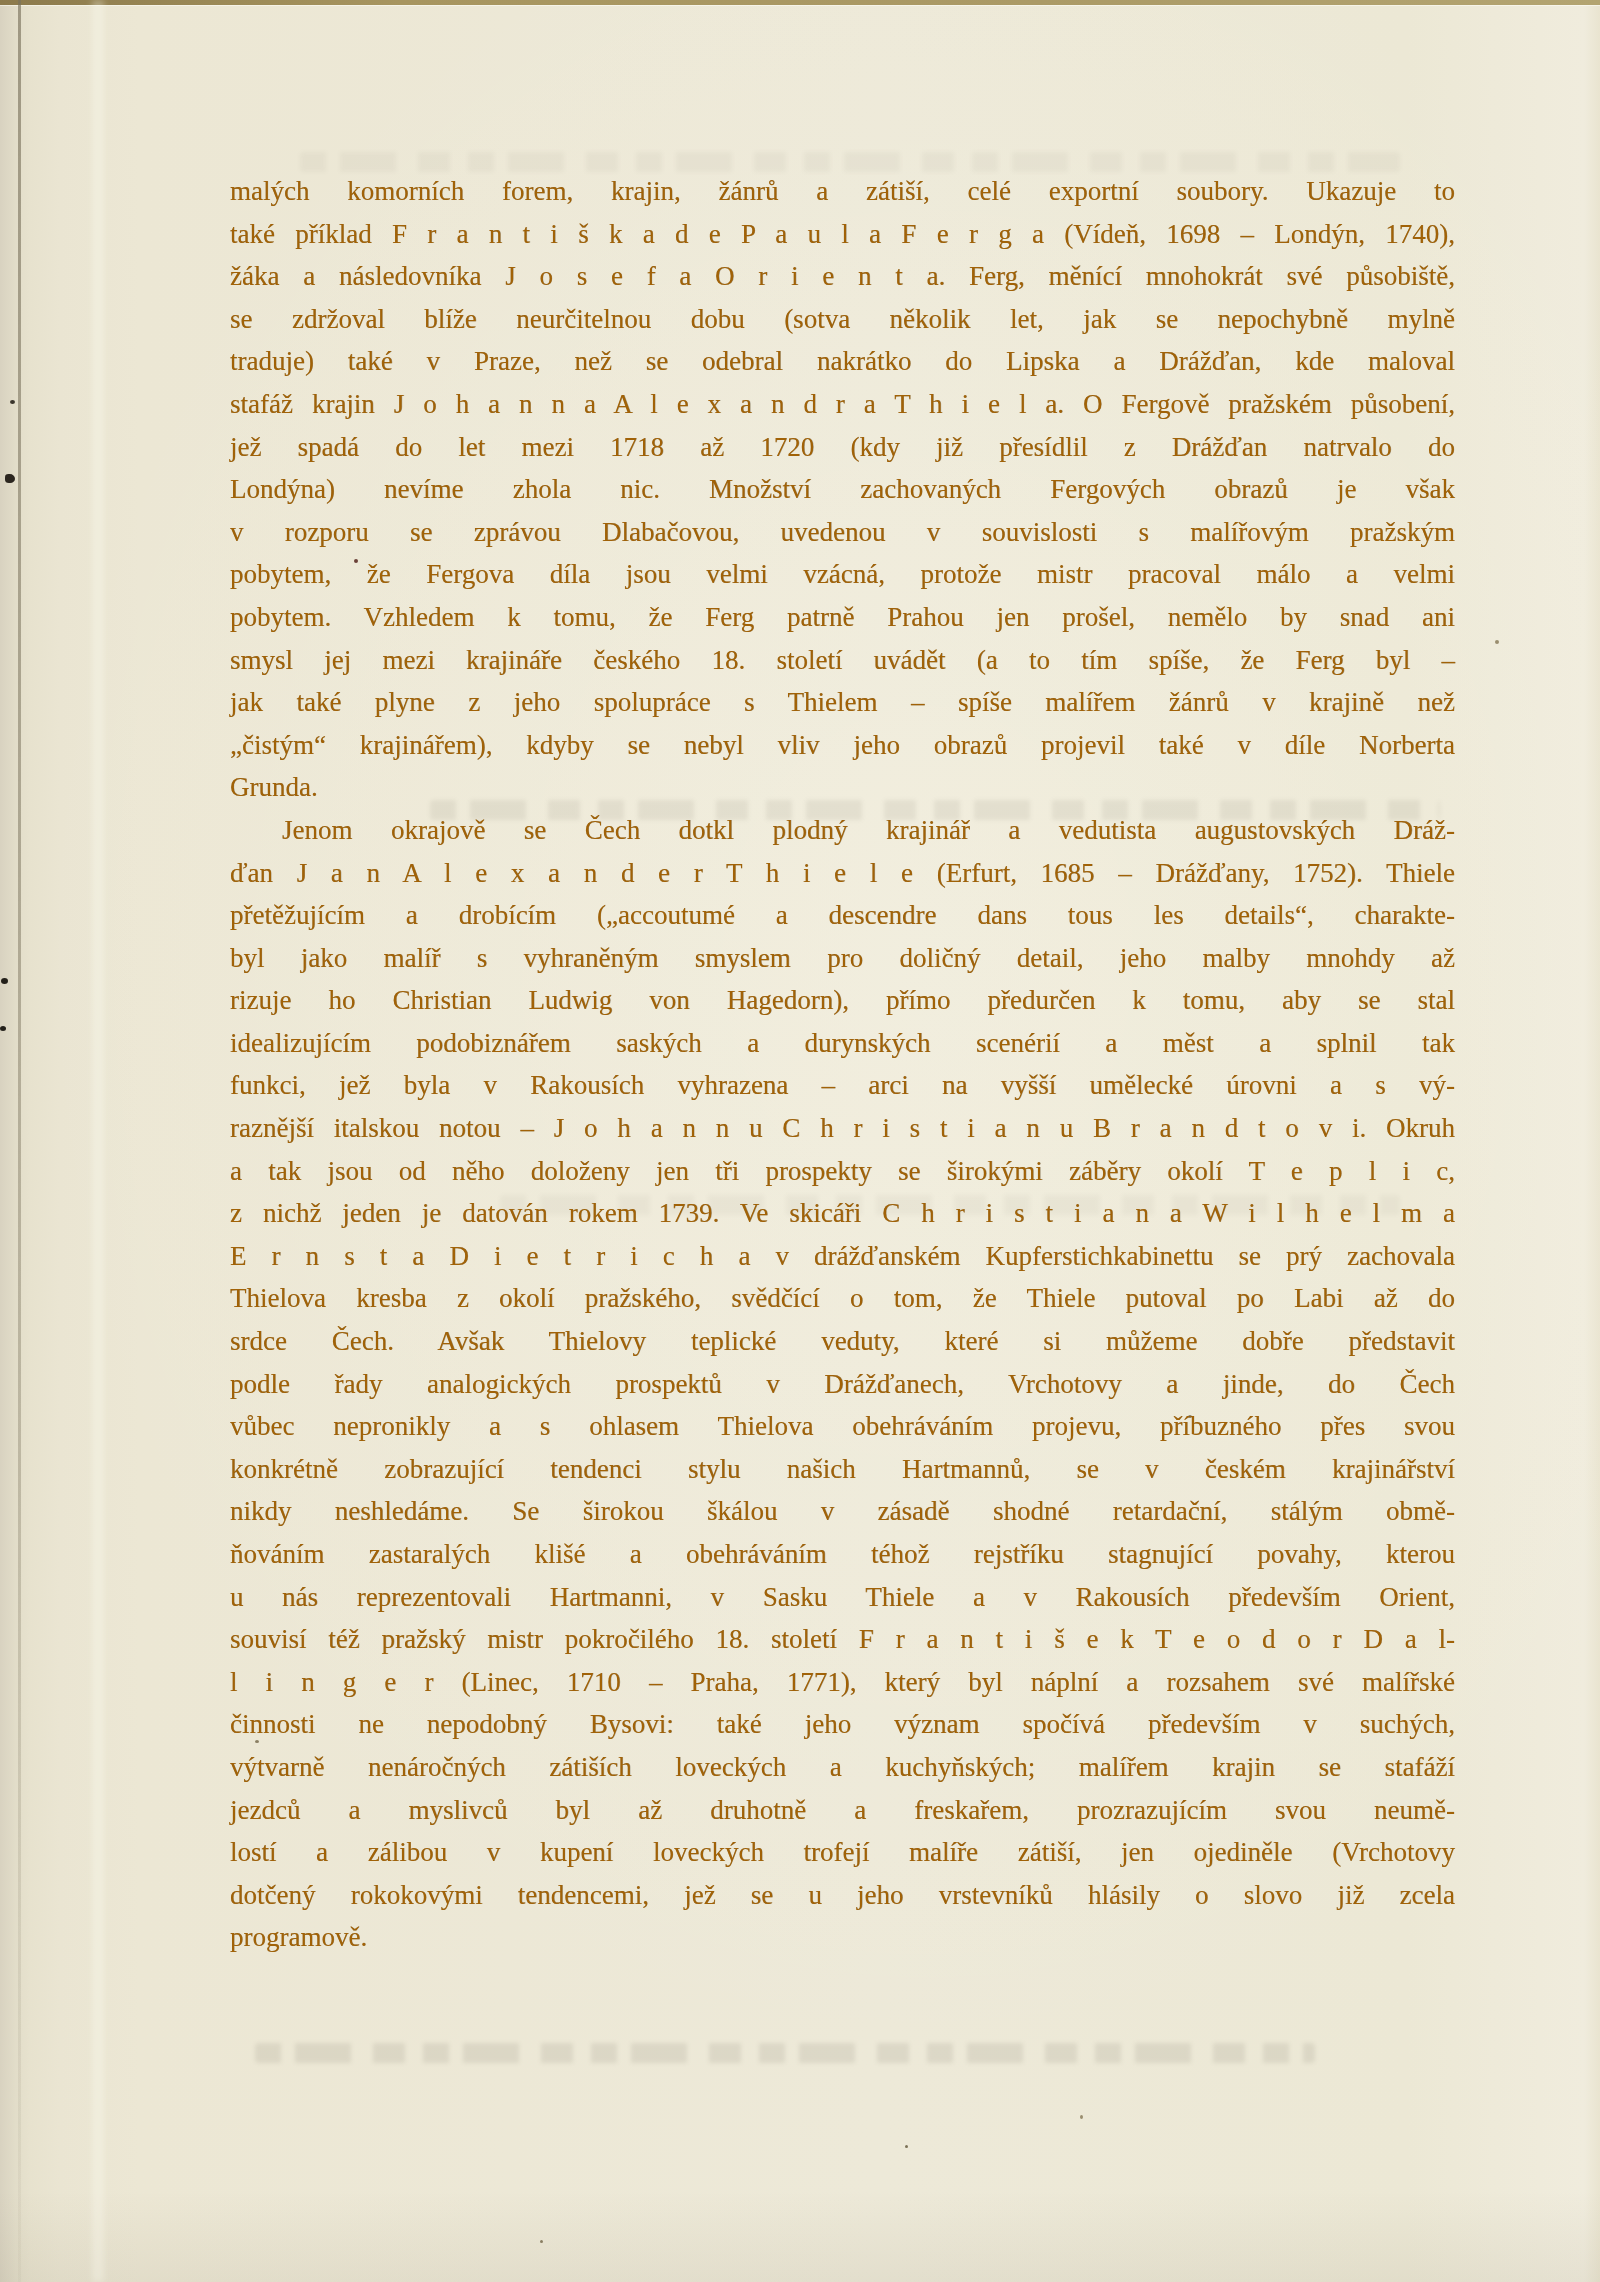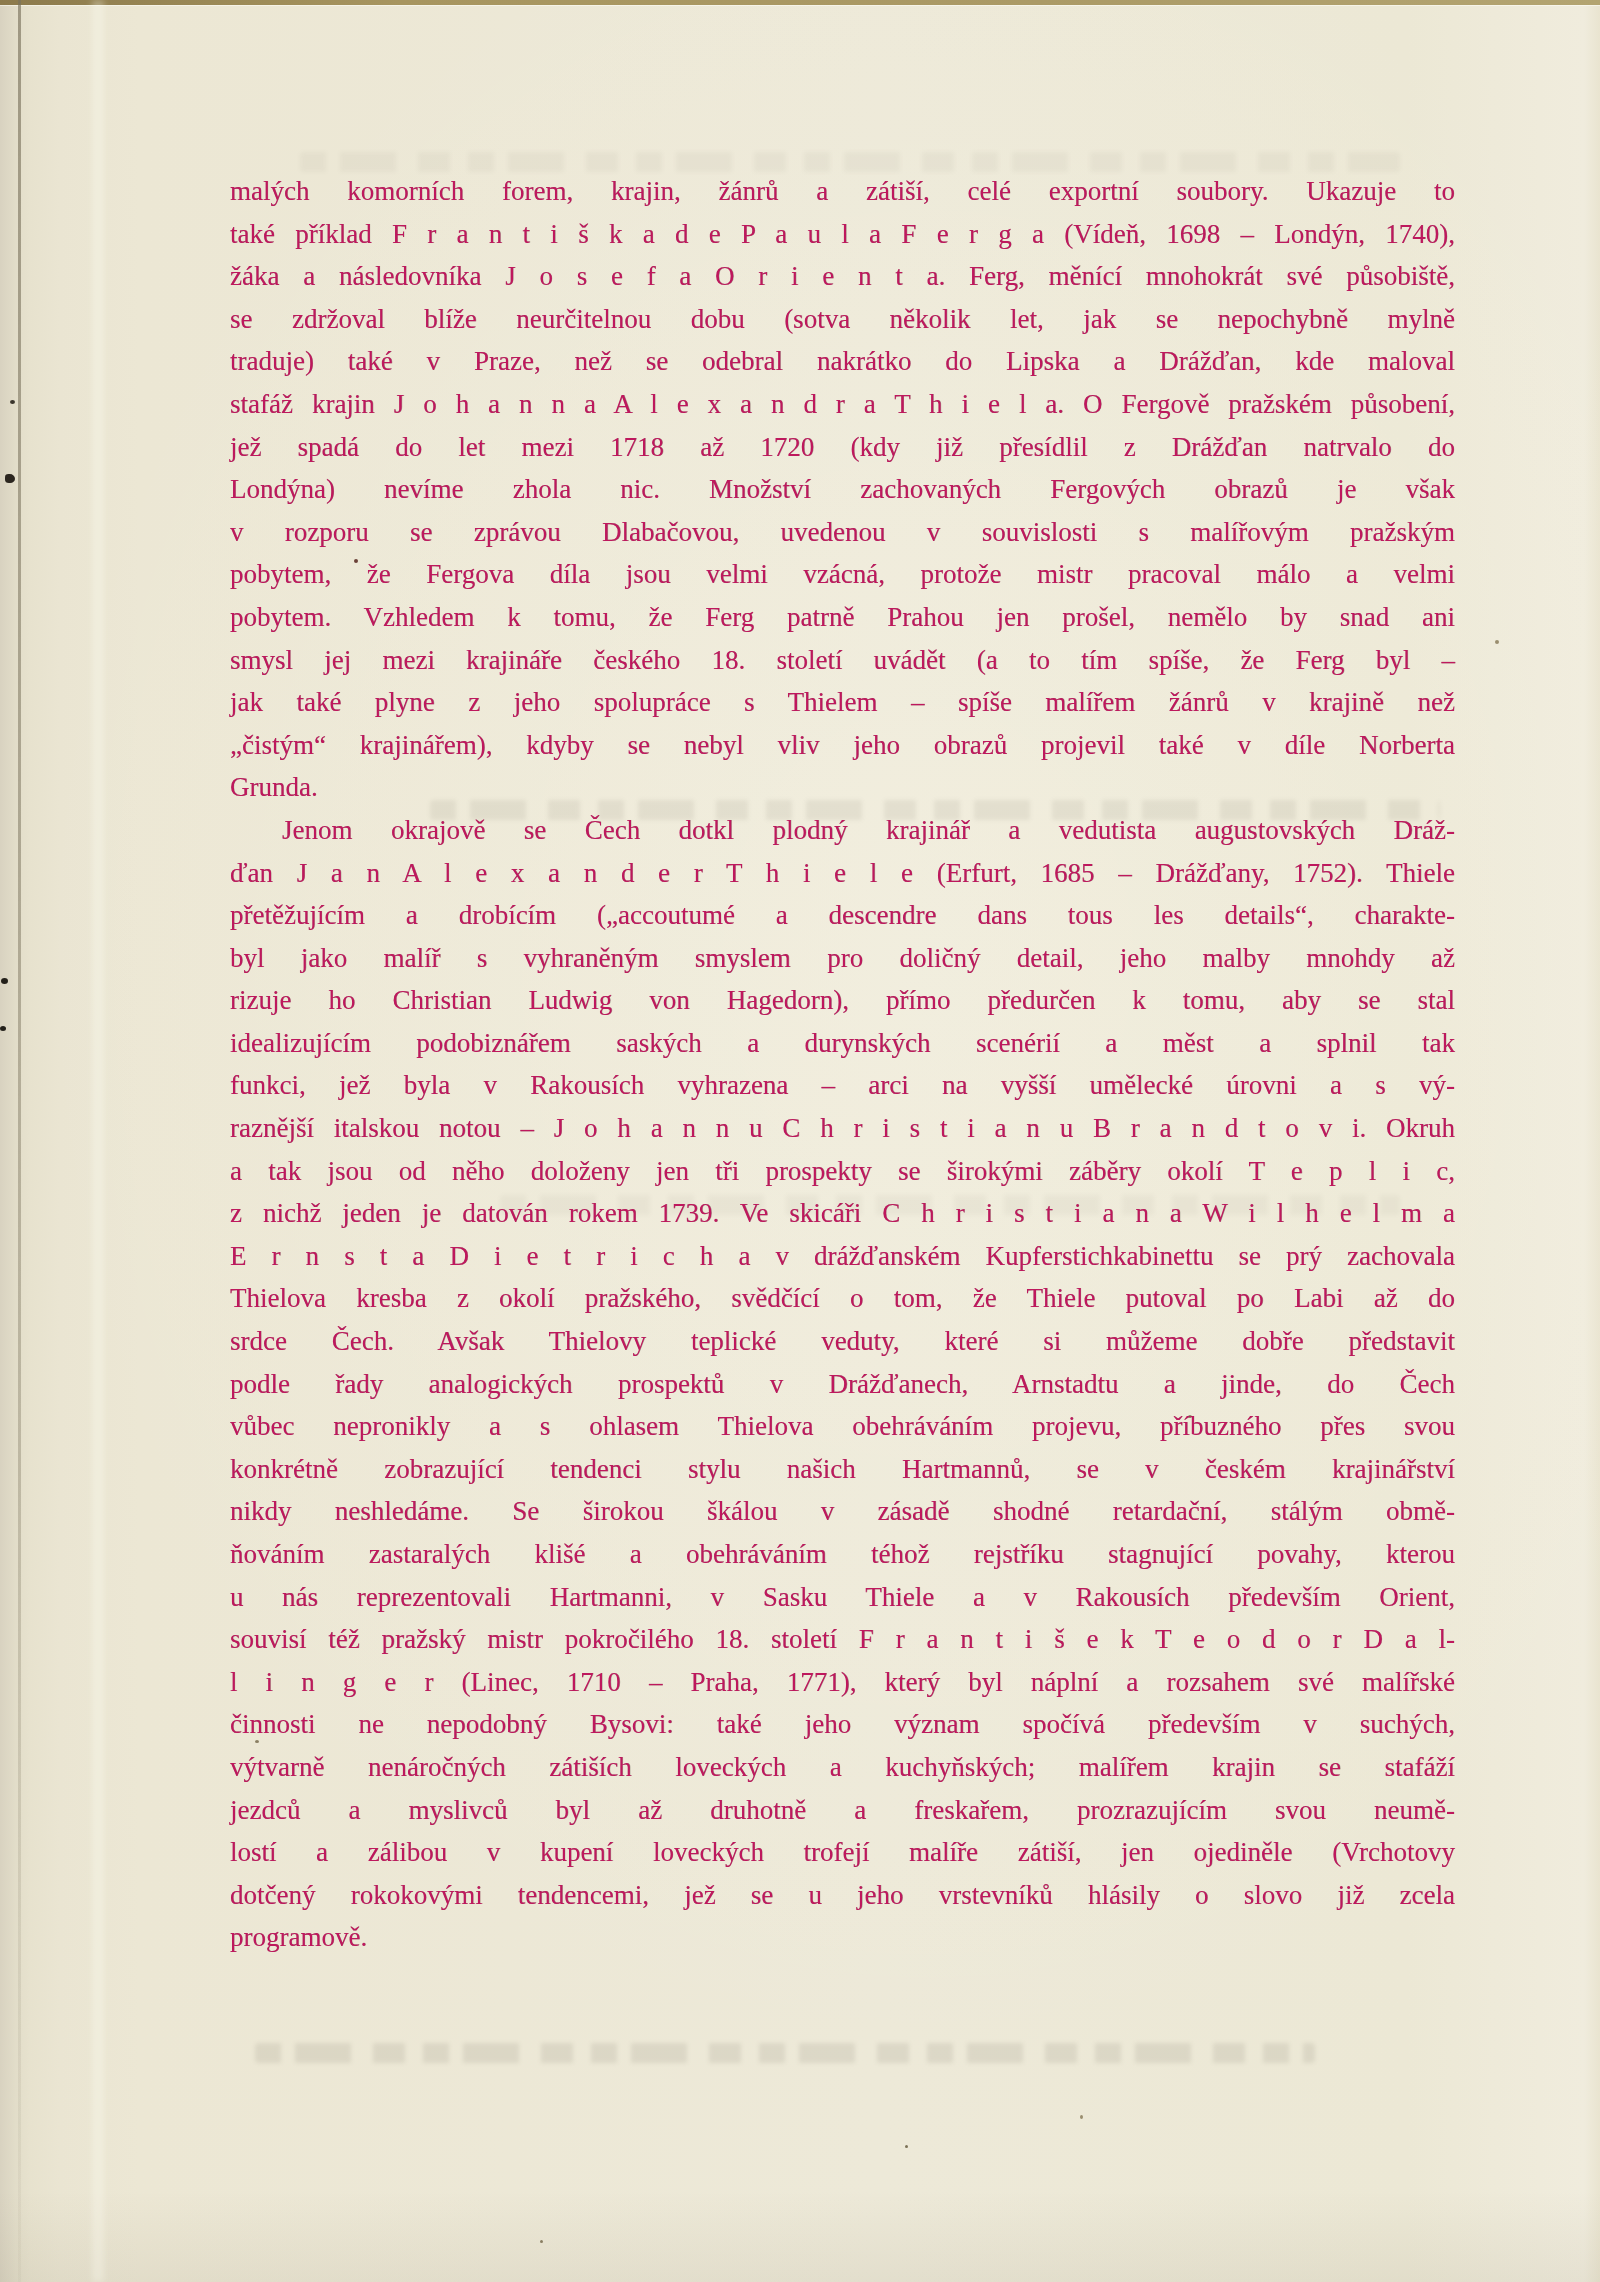--- a/index.html
+++ b/index.html
@@ -44,21 +44,21 @@
     position: absolute; left: 92px; top: 0; width: 12px; height: 100%;
     background: rgba(255,255,245,0.30);
     filter: blur(3px);
   }
   
   .text-block {
     position: absolute;
     left: 230px; top: 170px; width: 1225px;
     font-size: 27px;
     line-height: 42.6px;
-    color: #be185d;
+    color: #a16207;
     text-shadow: 0.35px 0.35px 0 rgba(41,35,27,0.35);
   }
   .para { margin: 0; }
   .line {
     text-align: justify;
     text-align-last: justify;
     height: 42.6px;
     overflow: visible;
     white-space: normal;
   }
@@ -130,21 +130,21 @@
       <div class="line">byl jako malíř s vyhraněným smyslem pro doličný detail, jeho malby mnohdy až</div>
       <div class="line">rizuje ho Christian Ludwig von Hagedorn), přímo předurčen k tomu, aby se stal</div>
       <div class="line">idealizujícím podobiznářem saských a durynských scenérií a měst a splnil tak</div>
       <div class="line">funkci, jež byla v Rakousích vyhrazena – arci na vyšší umělecké úrovni a s vý-</div>
       <div class="line">raznější italskou notou – J o h a n n u C h r i s t i a n u B r a n d t o v i. Okruh</div>
       <div class="line">a tak jsou od něho doloženy jen tři prospekty se širokými záběry okolí T e p l i c,</div>
       <div class="line">z nichž jeden je datován rokem 1739. Ve skicáři C h r i s t i a n a W i l h e l m a</div>
       <div class="line">E r n s t a D i e t r i c h a v drážďanském Kupferstichkabinettu se prý zachovala</div>
       <div class="line">Thielova kresba z okolí pražského, svědčící o tom, že Thiele putoval po Labi až do</div>
       <div class="line">srdce Čech. Avšak Thielovy teplické veduty, které si můžeme dobře představit</div>
-      <div class="line">podle řady analogických prospektů v Drážďanech, Arnstadtu a jinde, do Čech</div>
+      <div class="line">podle řady analogických prospektů v Drážďanech, Vrchotovy a jinde, do Čech</div>
       <div class="line">vůbec nepronikly a s ohlasem Thielova obehráváním projevu, příbuzného přes svou</div>
       <div class="line">konkrétně zobrazující tendenci stylu našich Hartmannů, se v českém krajinářství</div>
       <div class="line">nikdy neshledáme. Se širokou škálou v zásadě shodné retardační, stálým obmě-</div>
       <div class="line">ňováním zastaralých klišé a obehráváním téhož rejstříku stagnující povahy, kterou</div>
       <div class="line">u nás reprezentovali Hartmanni, v Sasku Thiele a v Rakousích především Orient,</div>
       <div class="line">souvisí též pražský mistr pokročilého 18. století F r a n t i š e k T e o d o r D a l-</div>
       <div class="line">l i n g e r (Linec, 1710 – Praha, 1771), který byl náplní a rozsahem své malířské</div>
       <div class="line">činnosti ne nepodobný Bysovi: také jeho význam spočívá především v suchých,</div>
       <div class="line">výtvarně nenáročných zátiších loveckých a kuchyňských; malířem krajin se stafáží</div>
       <div class="line">jezdců a myslivců byl až druhotně a freskařem, prozrazujícím svou neumě-</div>

